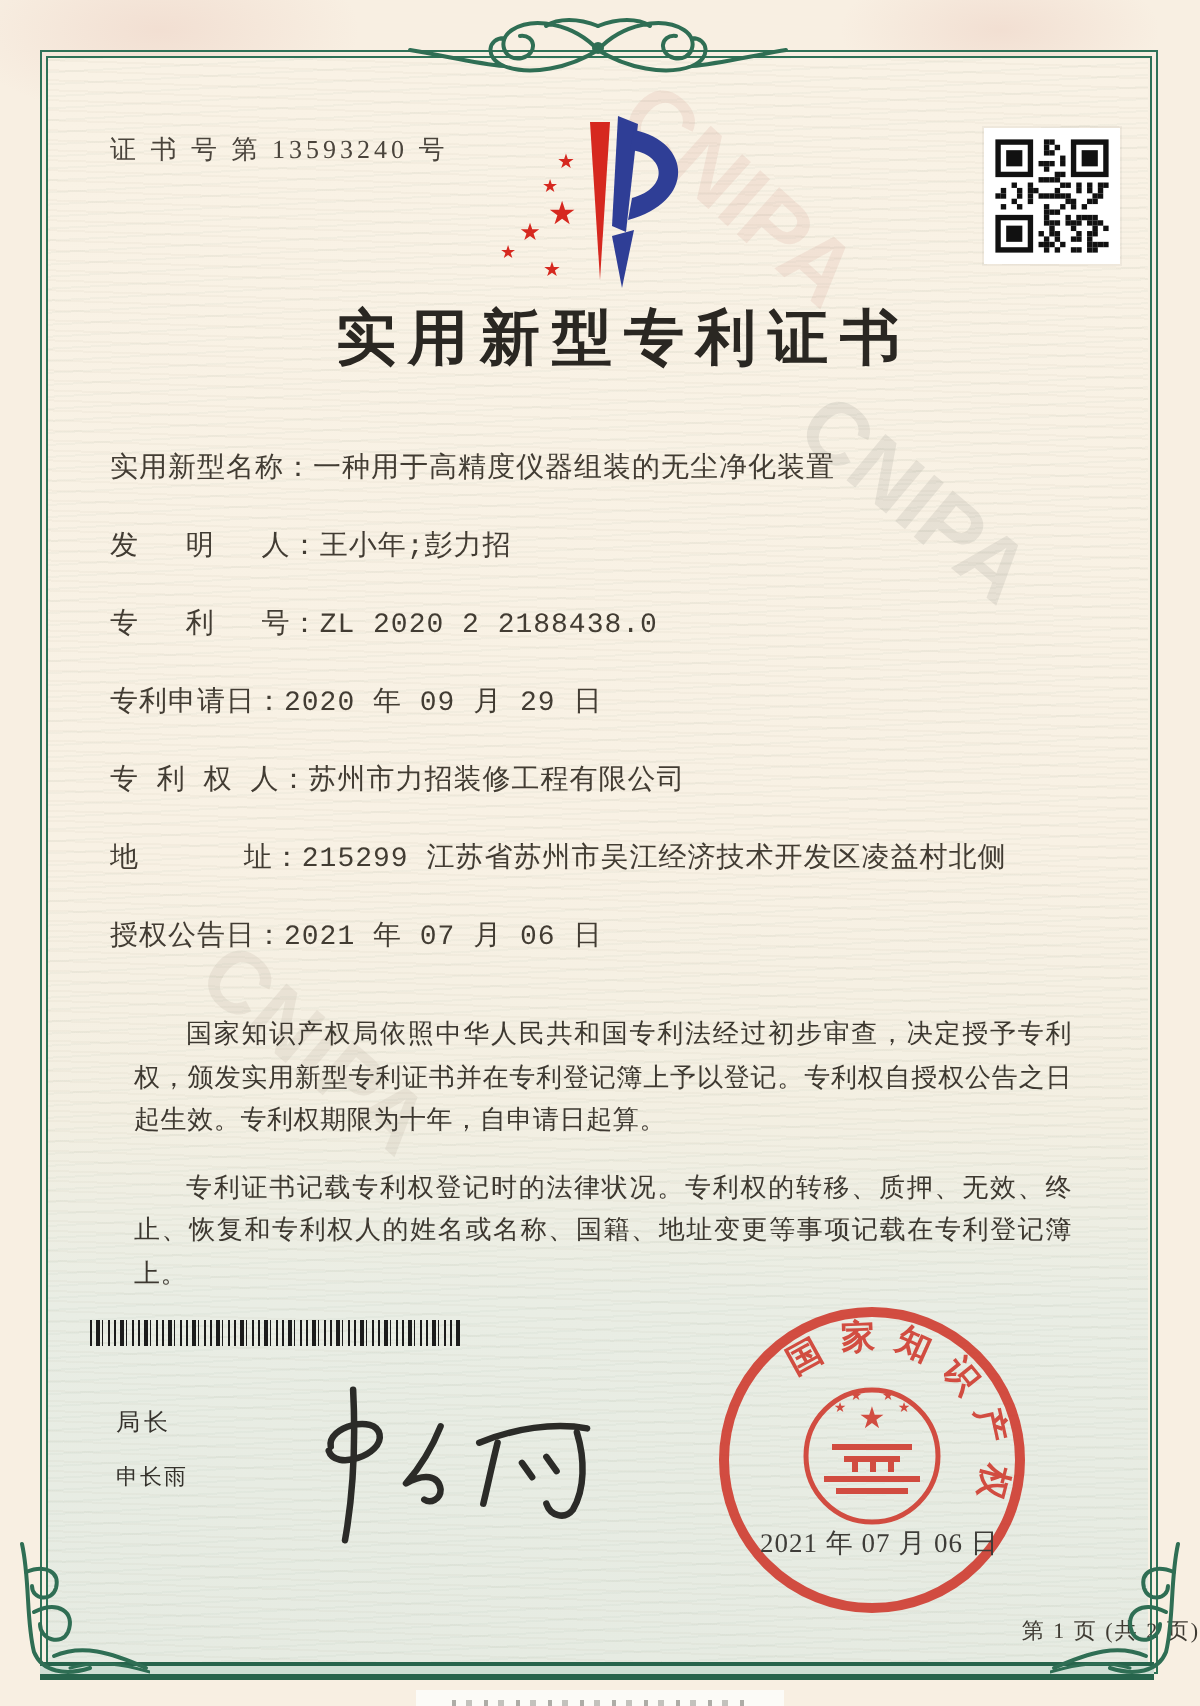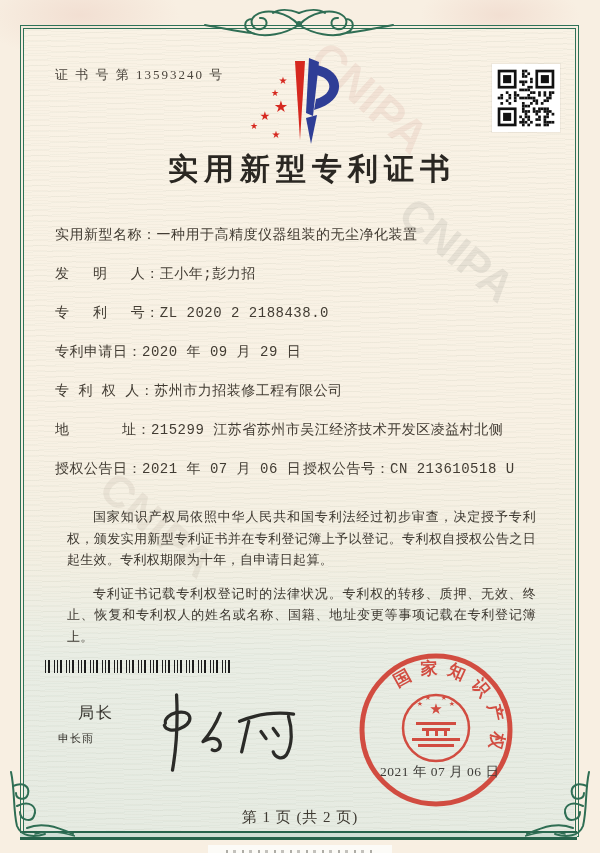--- a/index.html
+++ b/index.html
@@ -49,28 +49,28 @@
     text-align:justify;color:#3d3830;}
   .paras p{margin:12px;text-indent:2em;letter-spacing:.3px;}
   
   .barcode{left:45px;top:660px;width:186px;height:13px;
     background:repeating-linear-gradient(90deg,
       #1c1c1c 0 1px, transparent 1px 3px,
       #1c1c1c 3px 5px, transparent 5px 6px,
       #1c1c1c 6px 6.5px, transparent 6.5px 9px,
       #1c1c1c 9px 10px, transparent 10px 12px);}
   
-  .sig-title{left:58px;top:703px;font-size:16px;color:#35322c;letter-spacing:2px;margin-left:20px;}
+  .sig-title{left:58px;top:703px;font-size:12px;color:#35322c;letter-spacing:2px;}
   .sig-name{left:58px;top:731px;font-size:11px;color:#35322c;letter-spacing:1px;}
   .sig-hand{left:143px;top:688px;width:178px;height:88px;}
   
   .seal{left:356px;top:650px;width:160px;height:160px;}
   .seal-date{left:380px;top:763px;font-size:13.5px;color:#3e3c38;letter-spacing:.5px;z-index:5;}
   
-  .footer{left:0;width:600px;top:808px;text-align:center;font-size:15px;
+  .footer{left:0;width:600px;top:808px;text-align:right;font-size:11px;
     letter-spacing:1px;color:#3e3a32;}
   .corner-fl{width:72px;height:68px;}
   .corner-left{left:3px;top:770px;}
   .corner-right{left:525px;top:770px;}
   .top-orn{left:203px;top:3px;width:192px;height:44px;}
   .bottom-strip{left:208px;top:845px;width:184px;height:8px;background:#fcfbf7;
     overflow:hidden;}
   .bottom-strip i{display:block;margin:5px 18px 0 18px;height:3px;
     background:repeating-linear-gradient(90deg,rgba(110,108,100,.55) 0 2px,
       transparent 2px 7px,rgba(110,108,100,.4) 7px 10px,transparent 10px 16px);}
@@ -237,21 +237,20 @@
 
 <div class="abs fields">
   <div class="frow"><span class="flabel">实用新型名称：</span><span class="fvalue">一种用于高精度仪器组装的无尘净化装置</span></div>
   <div class="frow"><span class="flabel">发　 明 　人：</span><span class="fvalue">王小年;彭力招</span></div>
   <div class="frow"><span class="flabel">专 　利　 号：</span><span class="fvalue">ZL 2020 2 2188438.0</span></div>
   <div class="frow"><span class="flabel">专利申请日：</span><span class="fvalue">2020 年 09 月 29 日</span></div>
   <div class="frow"><span class="flabel">专 利 权 人：</span><span class="fvalue">苏州市力招装修工程有限公司</span></div>
   <div class="frow"><span class="flabel">地 　　　址：</span><span class="fvalue">215299 江苏省苏州市吴江经济技术开发区凌益村北侧</span></div>
   <div class="frow">
     <span class="flabel">授权公告日：</span><span class="fvalue">2021 年 07 月 06 日</span>
-    <span class="fpair2"><span class="flabel">授权公告号：</span><span class="fvalue">CN 213610518 U</span></span>
   </div>
 </div>
 
 <div class="abs paras">
   <p>国家知识产权局依照中华人民共和国专利法经过初步审查，决定授予专利权，颁发实用新型专利证书并在专利登记簿上予以登记。专利权自授权公告之日起生效。专利权期限为十年，自申请日起算。</p>
   <p>专利证书记载专利权登记时的法律状况。专利权的转移、质押、无效、终止、恢复和专利权人的姓名或名称、国籍、地址变更等事项记载在专利登记簿上。</p>
 </div>
 
 <div class="abs barcode"></div>
 

